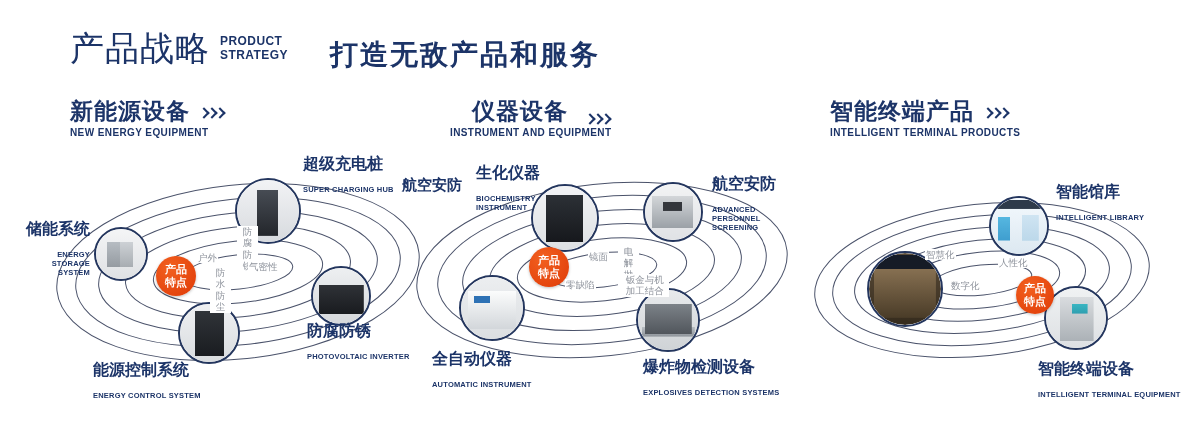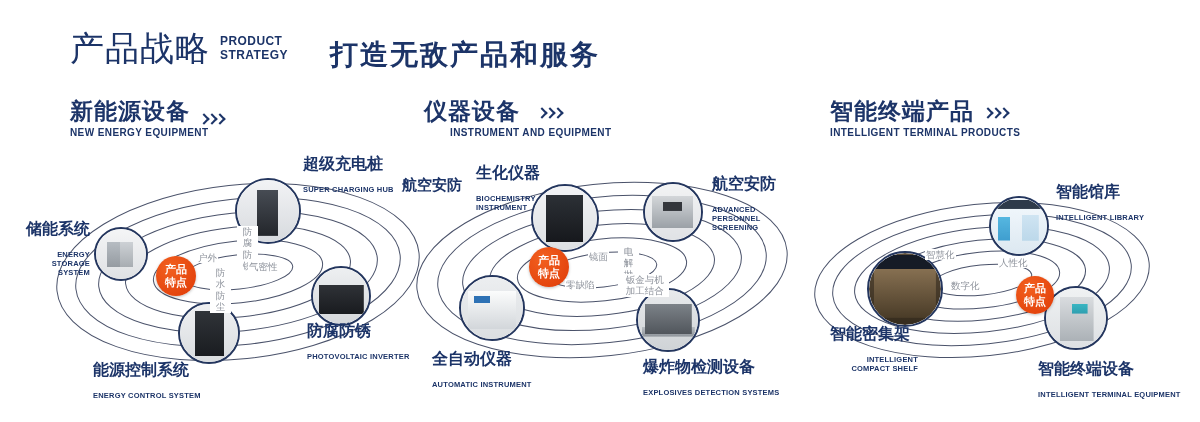--- a/index.html
+++ b/index.html
@@ -82,21 +82,21 @@
     </g>
   </svg>
 
   <div class="abs main-title navy" style="left:70px; top:26px;">产品战略</div>
   <div class="abs main-title-en navy" style="left:220px; top:34px;">
     <div>PRODUCT</div>
     <div>STRATEGY</div>
   </div>
   <div class="abs tagline navy" style="left:330px; top:36px;">打造无敌产品和服务</div>
 
-  <div class="abs" style="left:70px; top:96px; display:flex; align-items:flex-end;">
+  <div class="abs" style="left:70px; top:96px; display:flex; align-items:center;">
     <span class="sec-title navy">新能源设备</span>
     <span class="chevrons"><i class="chev"></i><i class="chev"></i><i class="chev"></i></span>
   </div>
   <div class="abs sec-title-en navy" style="left:70px; top:127px;">NEW ENERGY EQUIPMENT</div>
 
   <div class="node" style="left:235px; top:178px; width:66px; height:66px;">
     <div class="ph ph-charger"></div>
   </div>
   <div class="abs" style="left:303px; top:155px;">
     <div class="cn-label">超级充电桩</div>
@@ -129,21 +129,21 @@
 
   <div class="badge" style="left:156px; top:256px; width:40px; height:40px;">
     <span>产品特点</span>
   </div>
 
   <div class="feature" style="left:237px; top:226px; width:2.2em;">防腐防锈</div>
   <div class="feature" style="left:197px; top:252px;">户外</div>
   <div class="feature" style="left:248px; top:261px;">气密性</div>
   <div class="feature" style="left:210px; top:267px; width:2.2em;">防水防尘</div>
 
-  <div class="abs" style="left:424px; top:96px; display:flex; align-items:center;gap:8px;">
+  <div class="abs" style="left:472px; top:96px; display:flex; align-items:flex-end;gap:8px;">
     <span class="sec-title navy">仪器设备</span>
     <span class="chevrons"><i class="chev"></i><i class="chev"></i><i class="chev"></i></span>
   </div>
   <div class="abs sec-title-en navy" style="left:450px; top:127px;">INSTRUMENT AND EQUIPMENT</div>
 
   <div class="abs cn-label" style="left:402px; top:177px; font-size:15px;">航空安防</div>
 
   <div class="node" style="left:531px; top:184px; width:68px; height:68px;">
     <div class="ph ph-biochem"></div>
   </div>
@@ -195,24 +195,20 @@
     <div class="ph ph-library"></div>
   </div>
   <div class="abs" style="left:1056px; top:183px;">
     <div class="cn-label">智能馆库</div>
     <div class="en-label">INTELLIGENT LIBRARY</div>
   </div>
 
   <div class="node" style="left:867px; top:251px; width:76px; height:76px;">
     <div class="ph ph-shelf"></div>
   </div>
-  <div class="abs" style="left:830px; top:325px; width:96px; text-align:left;">
-    <div class="cn-label">智能密集架</div>
-    <div class="en-label" style="width:80px; text-align:right; margin-left:8px;">INTELLIGENT COMPACT SHELF</div>
-  </div>
 
   <div class="node" style="left:1044px; top:286px; width:64px; height:64px;">
     <div class="ph ph-terminal"></div>
   </div>
   <div class="abs" style="left:1038px; top:360px;">
     <div class="cn-label">智能终端设备</div>
     <div class="en-label">INTELLIGENT TERMINAL EQUIPMENT</div>
   </div>
 
   <div class="badge" style="left:1016px; top:276px; width:38px; height:38px;">

